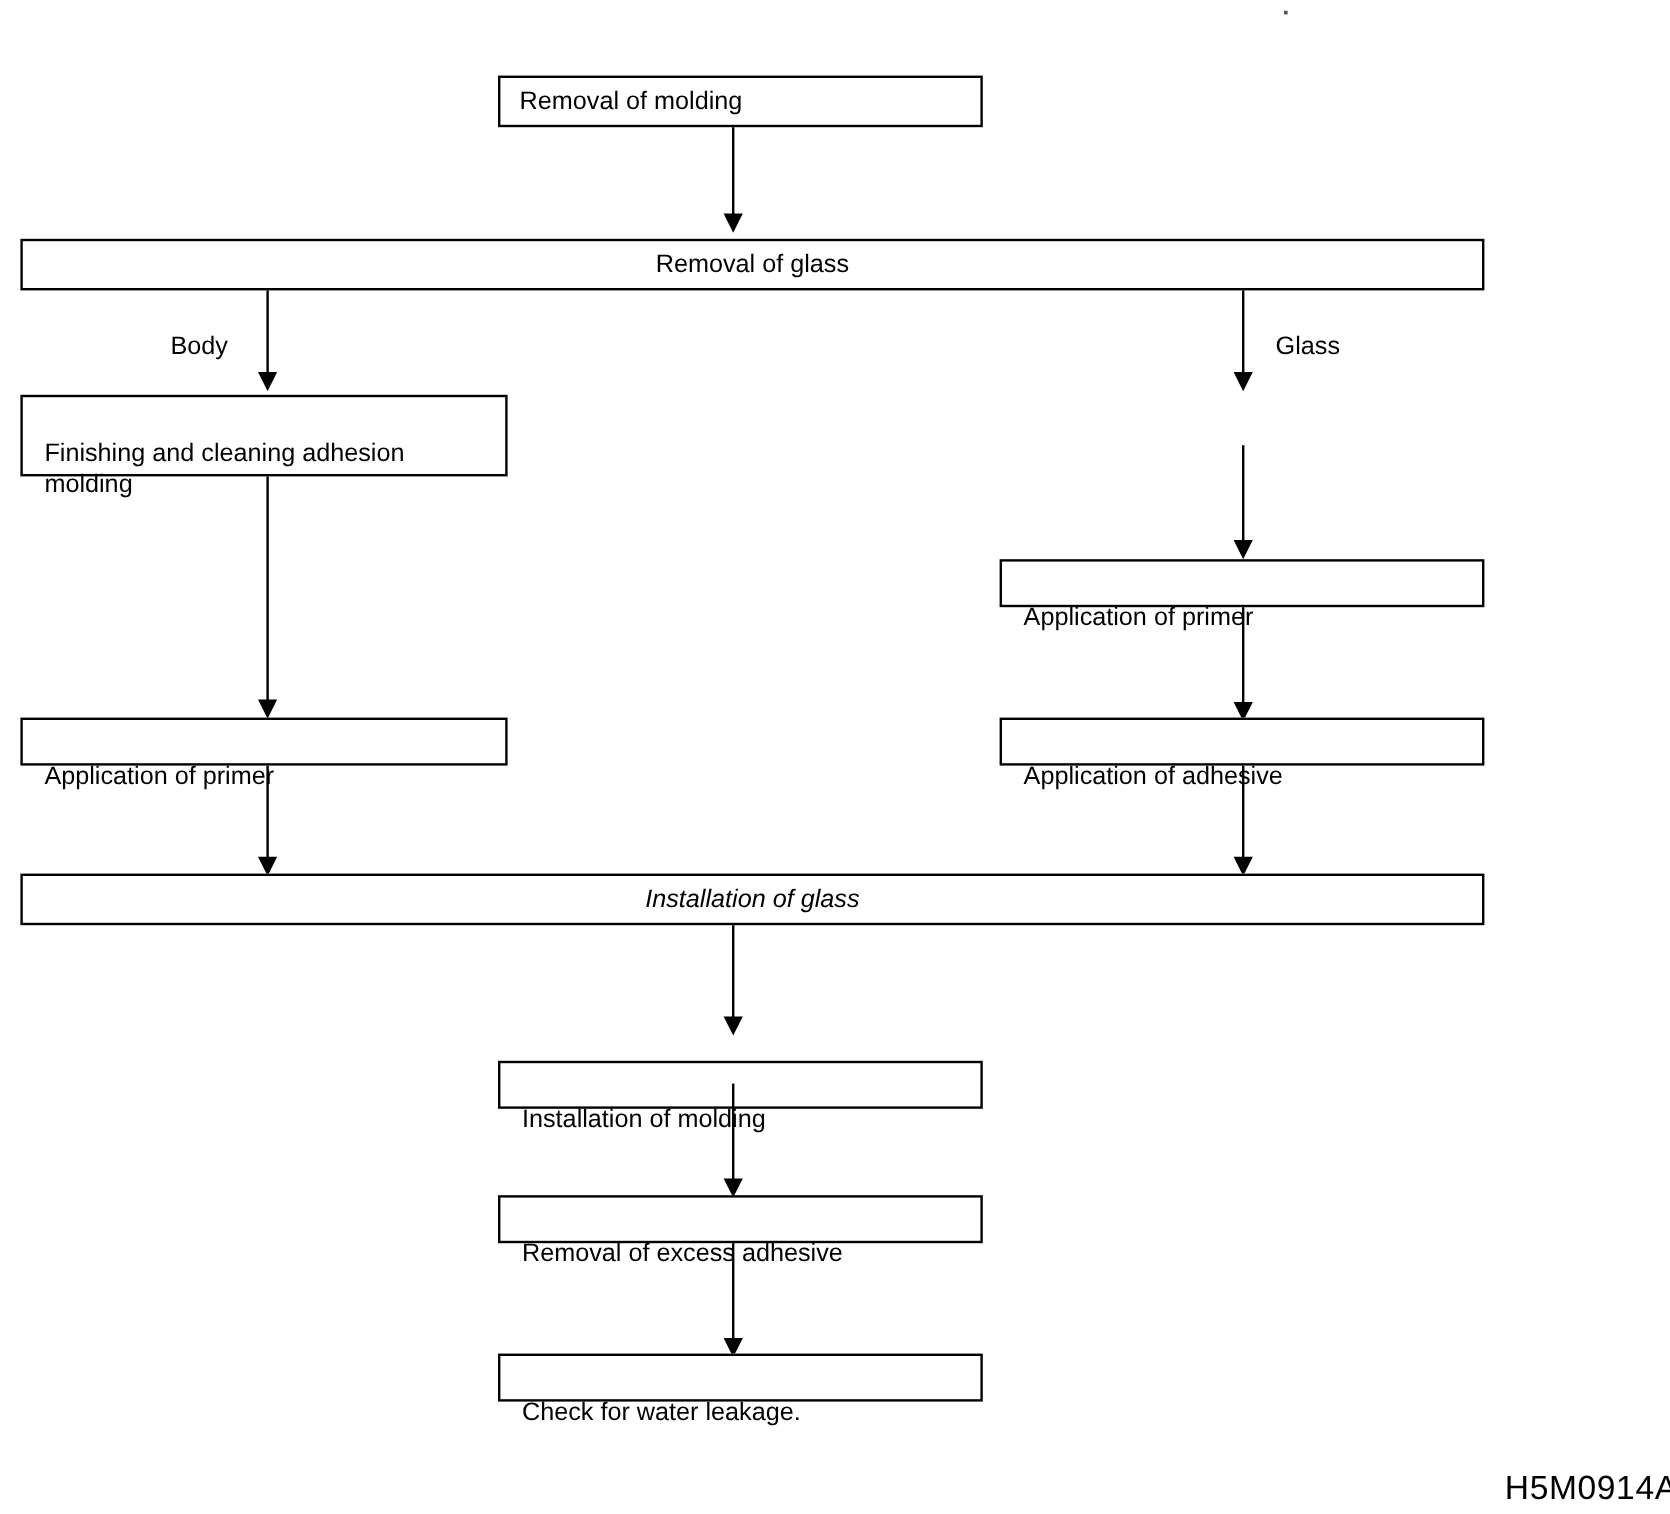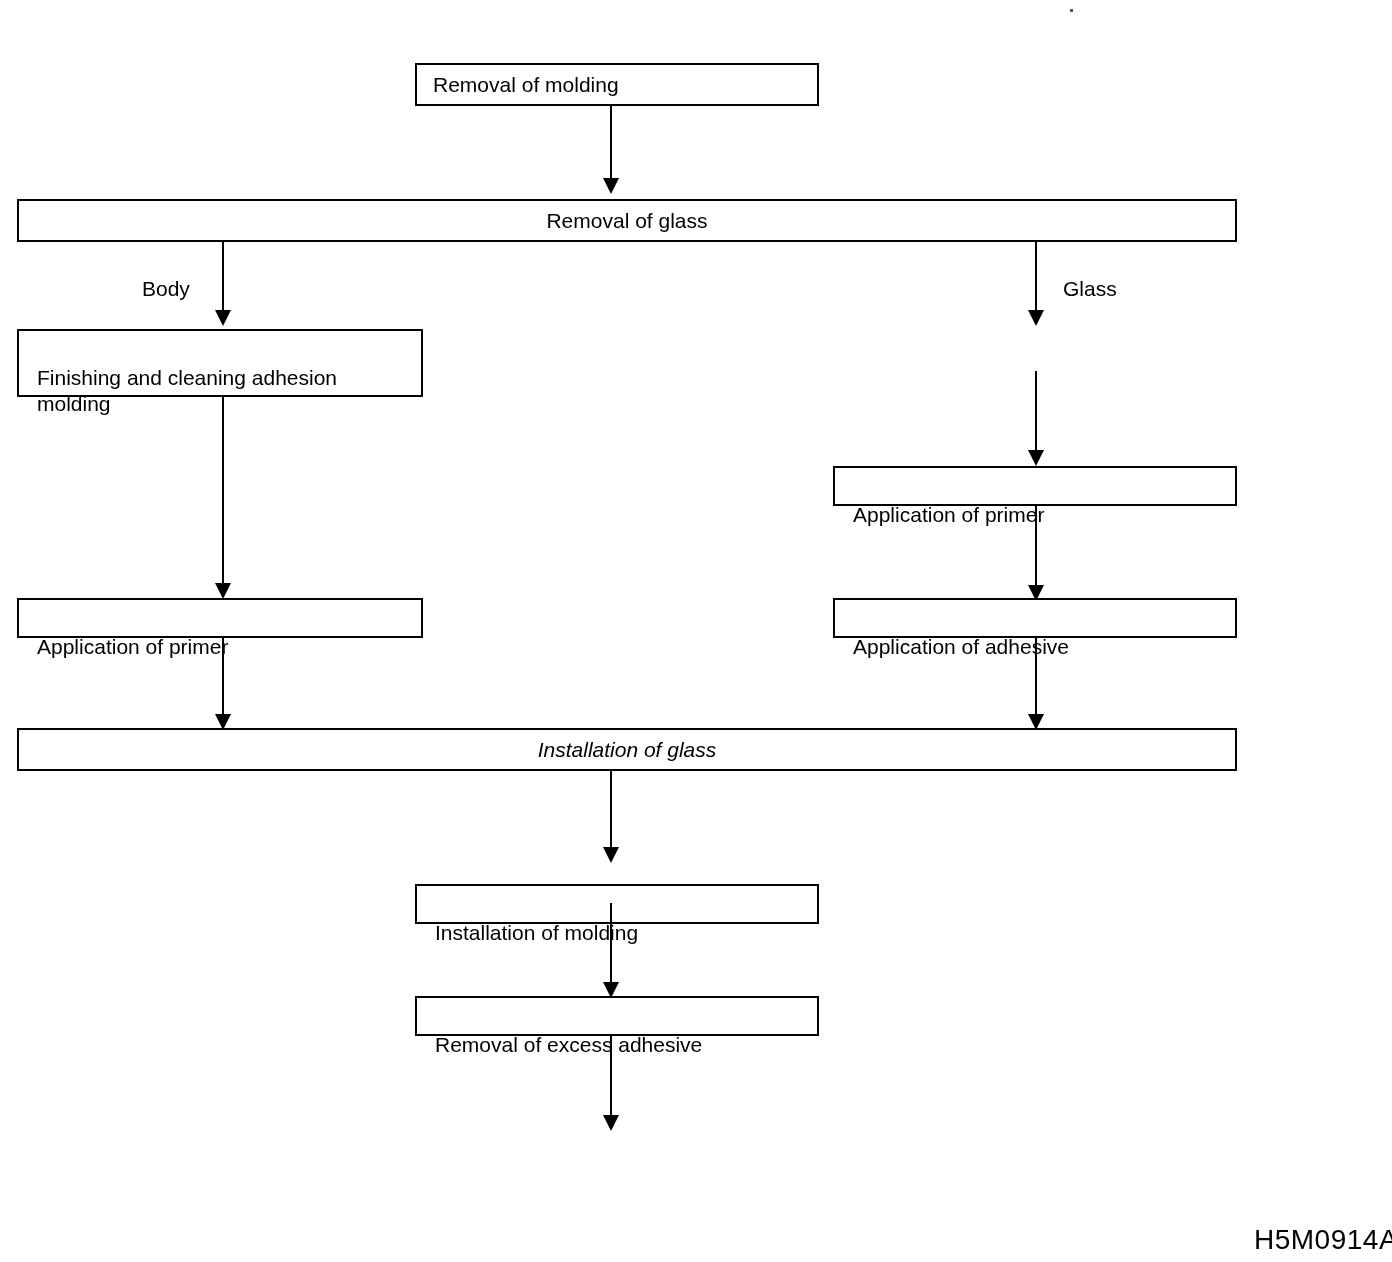--- a/index.html
+++ b/index.html
@@ -157,16 +157,19 @@
   <div class="vline" style="left:610px; top:903px; height:92px;"></div>
   <div class="arrowhead" style="left:603px; top:982px;"></div>
 
   <div class="node left-text" style="left:415px; top:996px; width:404px; height:40px;">
     <span>Removal of excess adhesive</span>
   </div>
 
   <div class="vline" style="left:610px; top:1036px; height:92px;"></div>
   <div class="arrowhead" style="left:603px; top:1115px;"></div>
 
+  <div class="node left-text" style="left:415px; top:1128px; width:404px; height:40px;">
+    <span>Check for water leakage.</span>
+  </div>
 
   <div class="fig-code" style="left:1254px; top:1224px;">H5M0914A</div>
 
 </div>
 
 </body></html>

